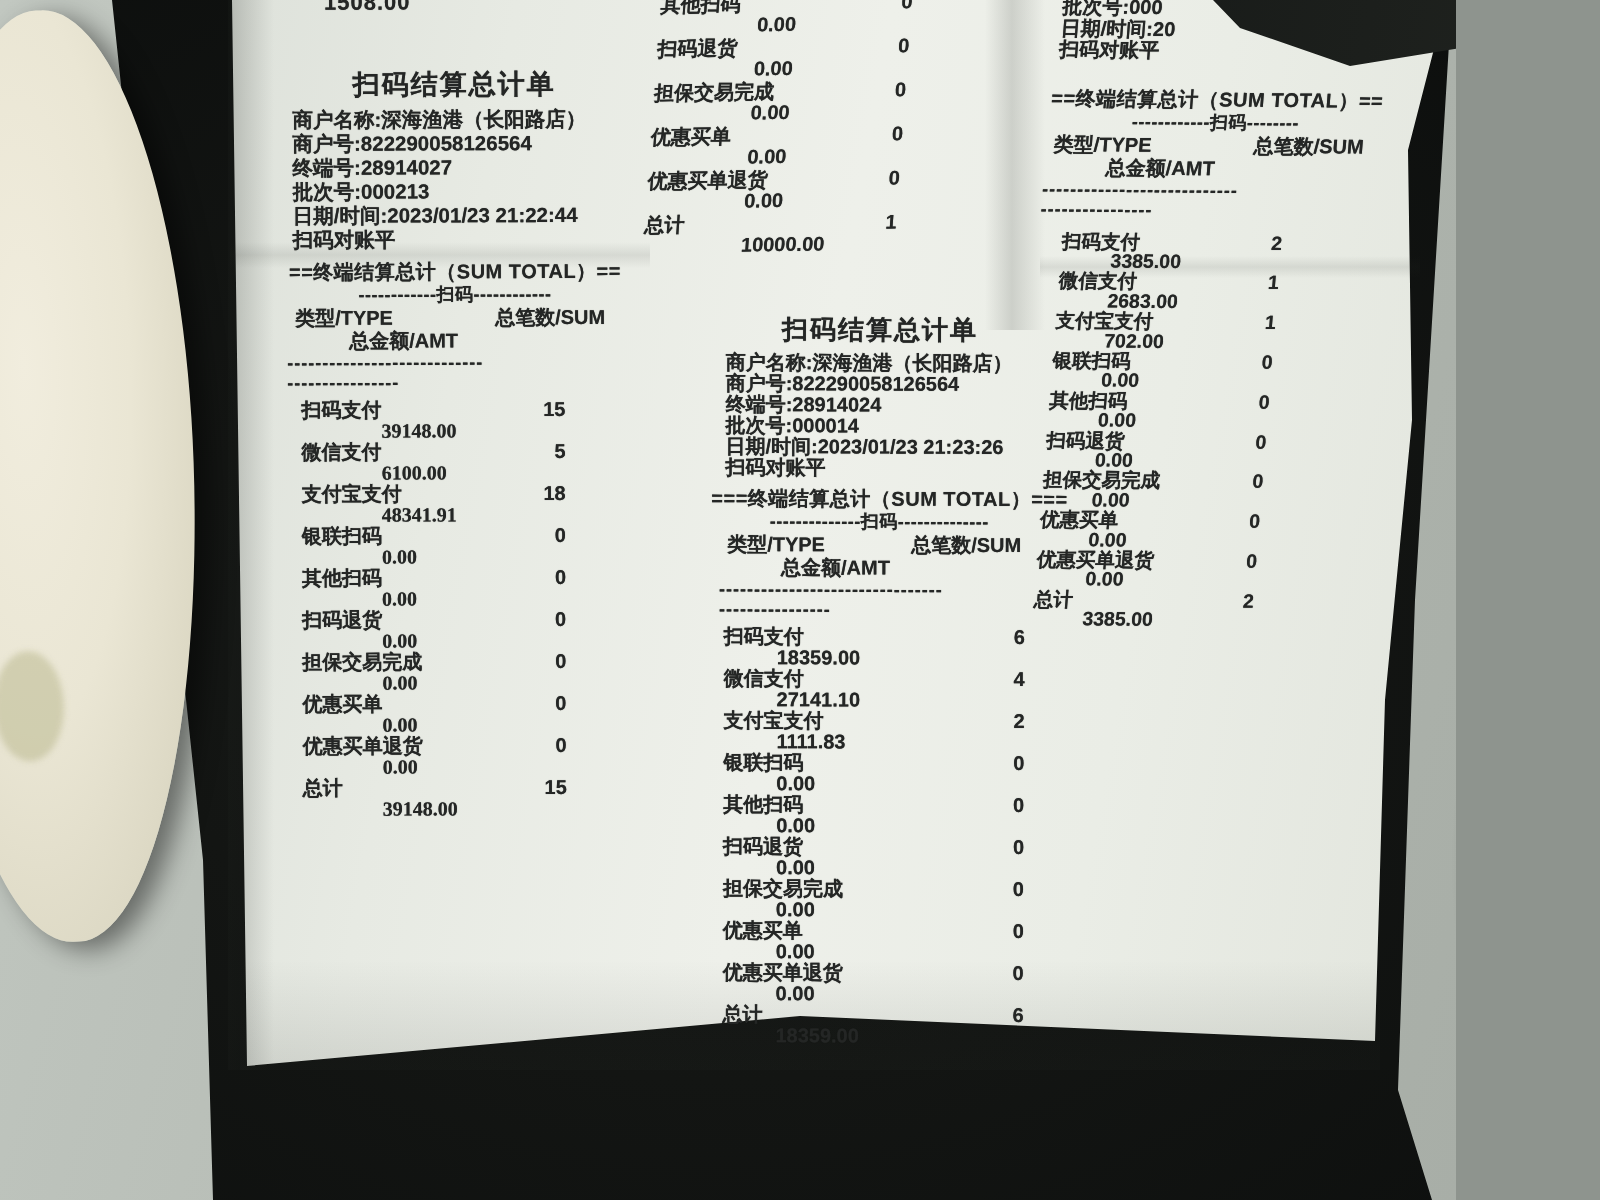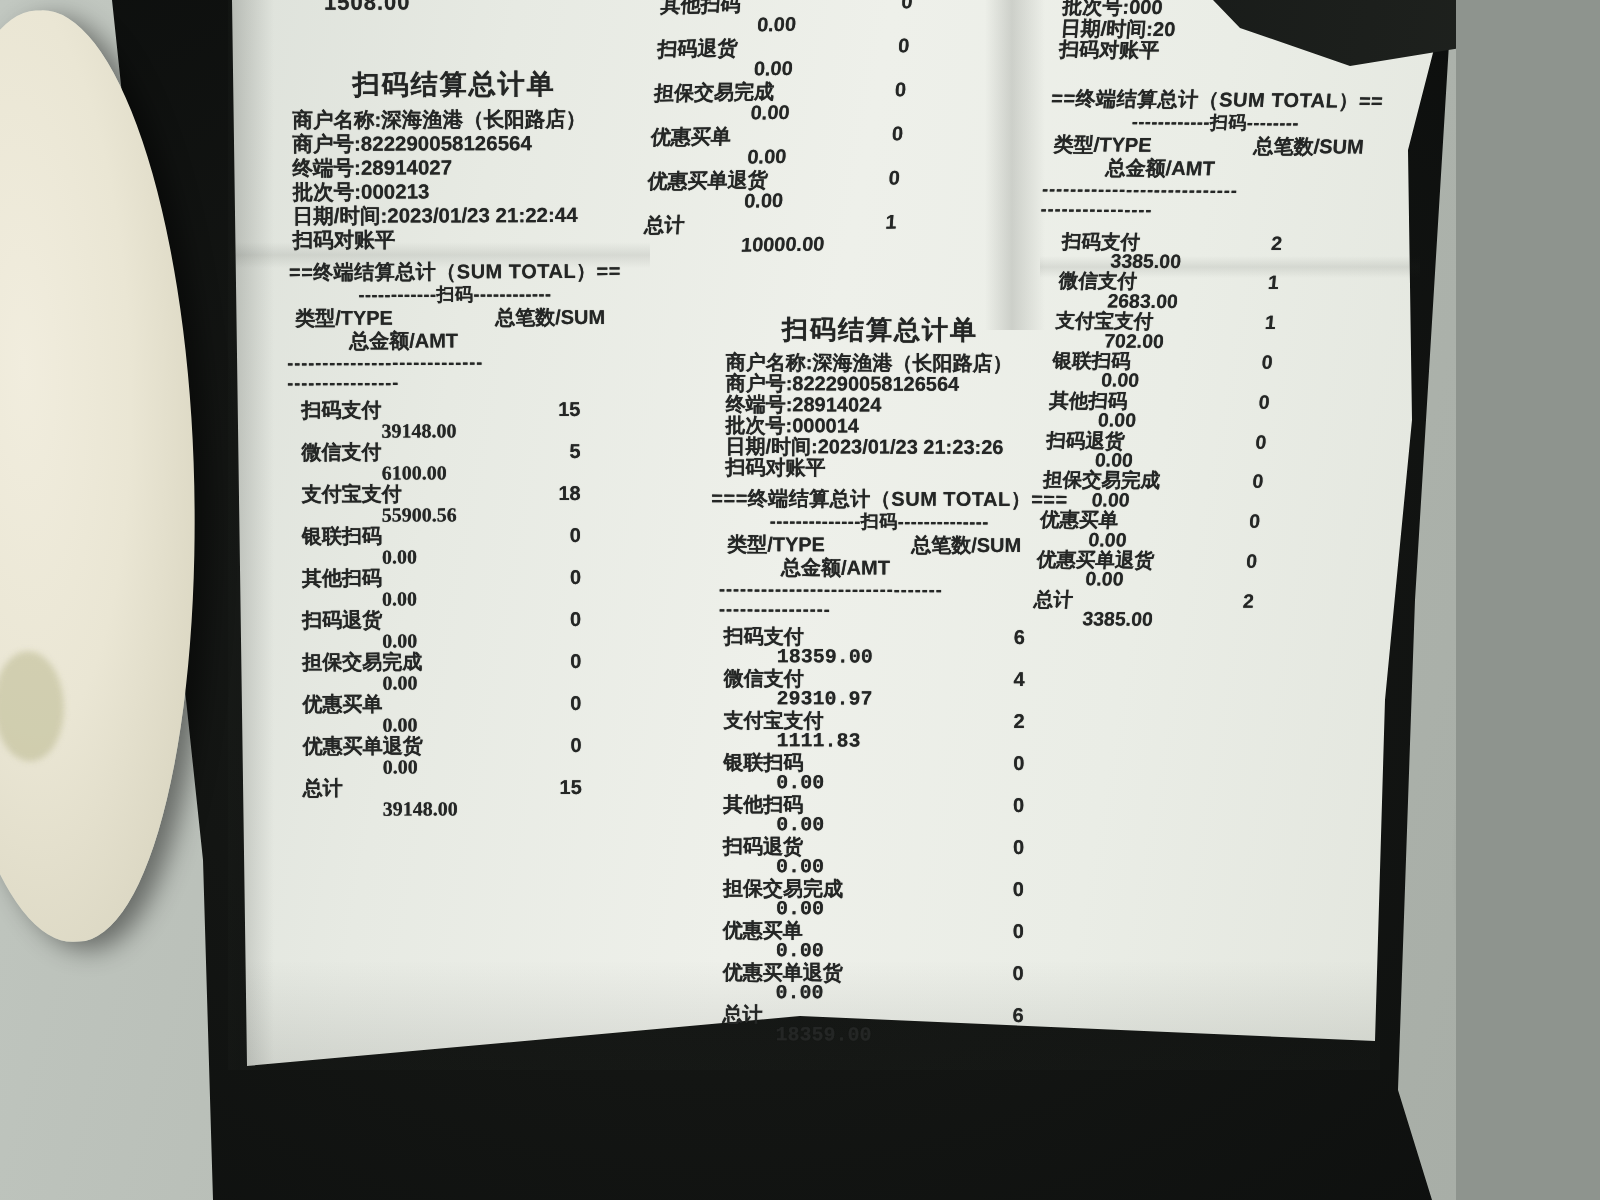--- a/index.html
+++ b/index.html
@@ -76,28 +76,28 @@
   .s1{font-size:20px;line-height:23px;text-align:center;white-space:nowrap;letter-spacing:.5px;}
   .s2{font-size:18px;line-height:22px;text-align:center;white-space:nowrap;letter-spacing:.5px;}
   .cols-row{display:flex;justify-content:space-between;font-size:20px;line-height:24px;padding:0 26px 0 16px;}
   .amt-col{font-size:20px;line-height:23px;padding-left:70px;}
   .dash{font-size:18px;line-height:20px;padding-left:8px;letter-spacing:1px;white-space:nowrap;overflow:hidden;}
   .rows{margin-top:7px;}
   .col-right .rows{margin-top:13px;}
   .row{margin-bottom:1px;}
   .rline{display:flex;justify-content:space-between;font-size:20px;line-height:20.5px;}
   .ramt{font-size:20px;line-height:20.5px;}
-  .col-left .rline{padding-left:22px;}  .col-left .rline .cnt{margin-right:51px;}
+  .col-left .rline{padding-left:22px;}  .col-left .rline .cnt{margin-right:66px;}
   .col-left .ramt{padding-left:102px;font-family:Liberation Serif, serif;}
   .col-midfrag .rline{padding-left:14px;line-height:21px;}
   .col-midfrag .rline .cnt{margin-right:40px;}
   .col-midfrag .ramt{padding-left:112px;line-height:21px;}
   .col-midfrag .row{margin-bottom:2px;}
   .col-mid .rline{padding-left:13px;}  .col-mid .rline .cnt{margin-right:22px;}
-  .col-mid .ramt{padding-left:66px;font-family:Liberation Mono, monospace;}
+  .col-mid .ramt{padding-left:66px;}
   .col-right .rline{padding-left:32px;line-height:19.4px;font-size:19.5px;}
   .col-right .rline .cnt{margin-right:100px;}
   .col-right .ramt{padding-left:82px;line-height:19.4px;font-size:19.5px;}
 </style>
 </head>
 <body>
 
 <div class="photo">
 
   <div class="floor-shadow-left"></div>
@@ -148,21 +148,21 @@
           <span class="lab">微信支付</span>
           <span class="cnt">5</span>
         </div>
         <div class="ramt">6100.00</div>
       </div>
         <div class="row">
         <div class="rline">
           <span class="lab">支付宝支付</span>
           <span class="cnt">18</span>
         </div>
-        <div class="ramt">55900.56</div>
+        <div class="ramt">48341.91</div>
       </div>
         <div class="row">
         <div class="rline">
           <span class="lab">银联扫码</span>
           <span class="cnt">0</span>
         </div>
         <div class="ramt">0.00</div>
       </div>
         <div class="row">
         <div class="rline">
@@ -286,21 +286,21 @@
           <span class="lab">扫码支付</span>
           <span class="cnt">6</span>
         </div>
         <div class="ramt">18359.00</div>
       </div>
         <div class="row">
         <div class="rline">
           <span class="lab">微信支付</span>
           <span class="cnt">4</span>
         </div>
-        <div class="ramt">29310.97</div>
+        <div class="ramt">27141.10</div>
       </div>
         <div class="row">
         <div class="rline">
           <span class="lab">支付宝支付</span>
           <span class="cnt">2</span>
         </div>
         <div class="ramt">1111.83</div>
       </div>
         <div class="row">
         <div class="rline">

